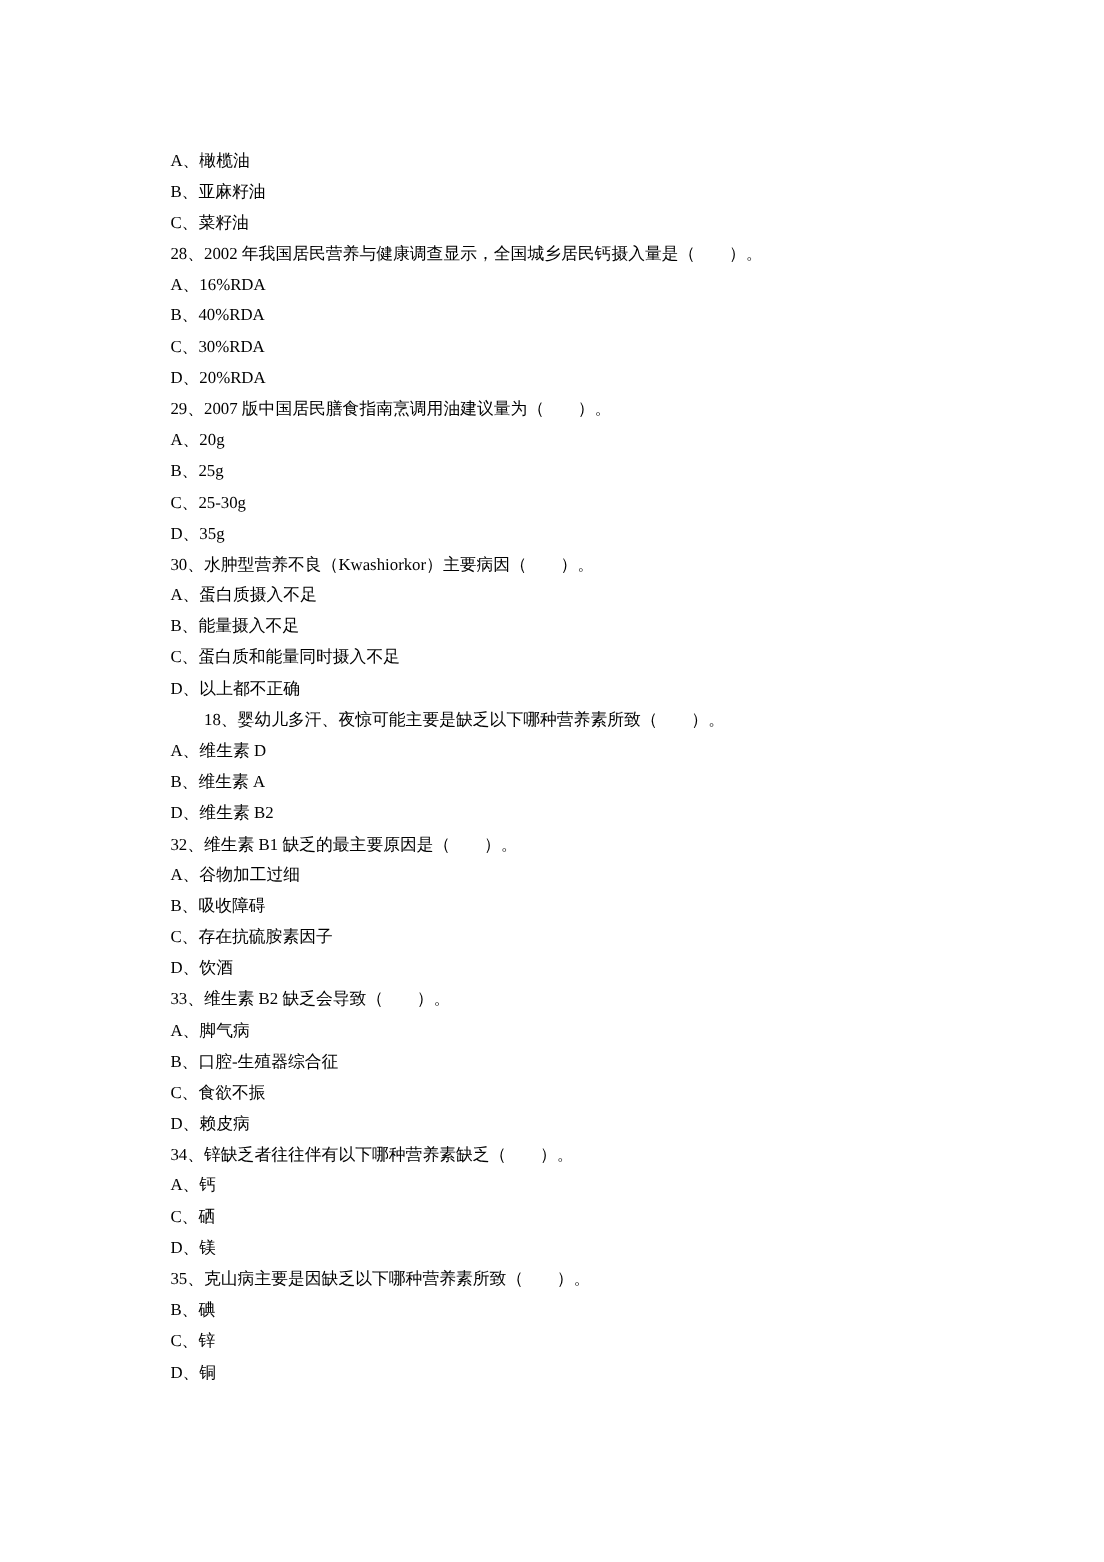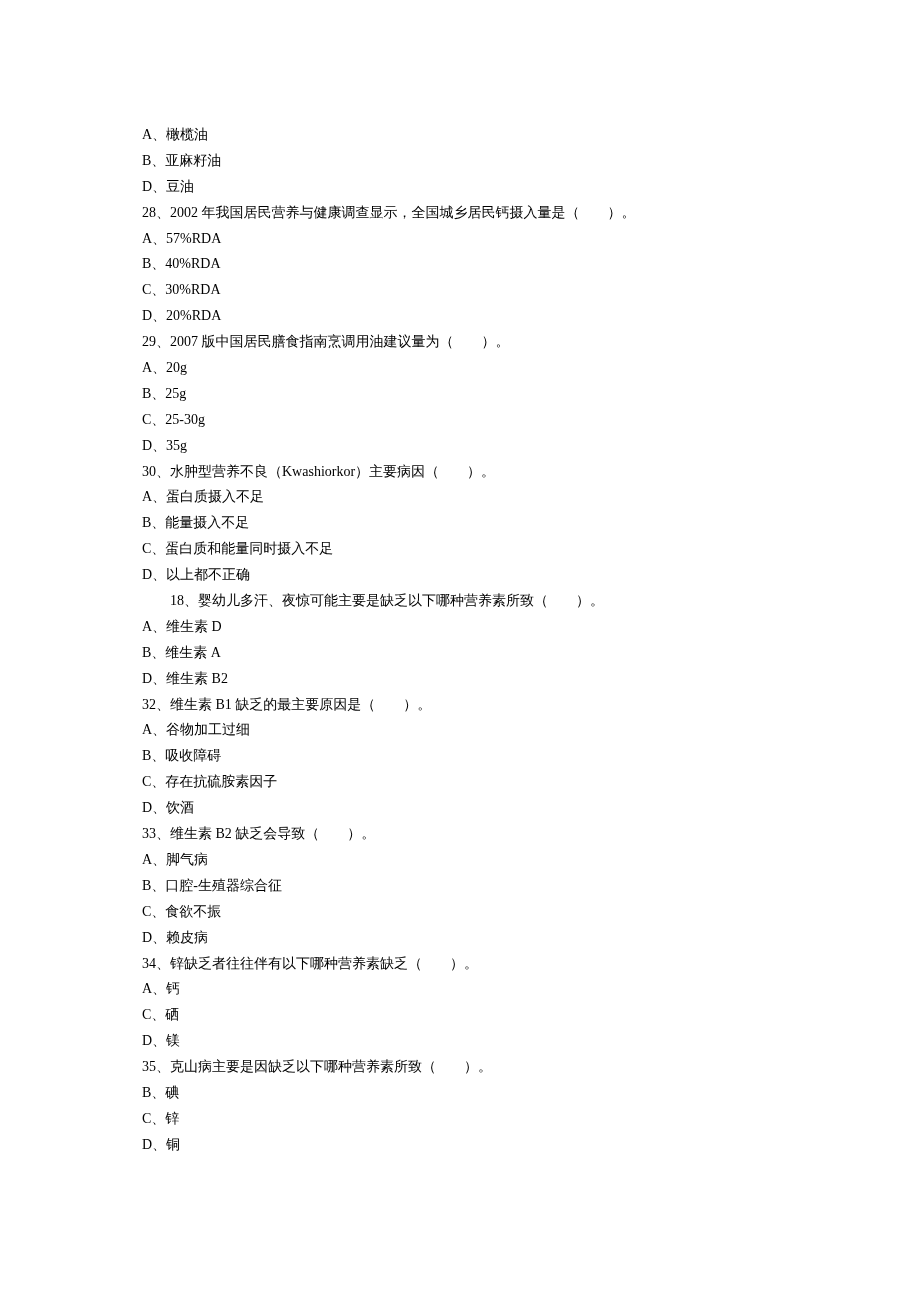--- a/index.html
+++ b/index.html
@@ -25,23 +25,23 @@
     .indent {
       padding-left: 2em;
     }
   </style>
 </head>
 <body>
 
 <div class="question-block">
   <div class="line">A、橄榄油</div>
   <div class="line">B、亚麻籽油</div>
-  <div class="line">D、豆油</div>
+  <div class="line">C、菜籽油</div>
   <div class="line">28、2002 年我国居民营养与健康调查显示，全国城乡居民钙摄入量是（　　）。</div>
-  <div class="line">A、57%RDA</div>
+  <div class="line">A、16%RDA</div>
   <div class="line">B、40%RDA</div>
   <div class="line">C、30%RDA</div>
   <div class="line">D、20%RDA</div>
   <div class="line">29、2007 版中国居民膳食指南烹调用油建议量为（　　）。</div>
   <div class="line">A、20g</div>
   <div class="line">B、25g</div>
   <div class="line">C、25-30g</div>
   <div class="line">D、35g</div>
   <div class="line">30、水肿型营养不良（Kwashiorkor）主要病因（　　）。</div>
   <div class="line">A、蛋白质摄入不足</div>

